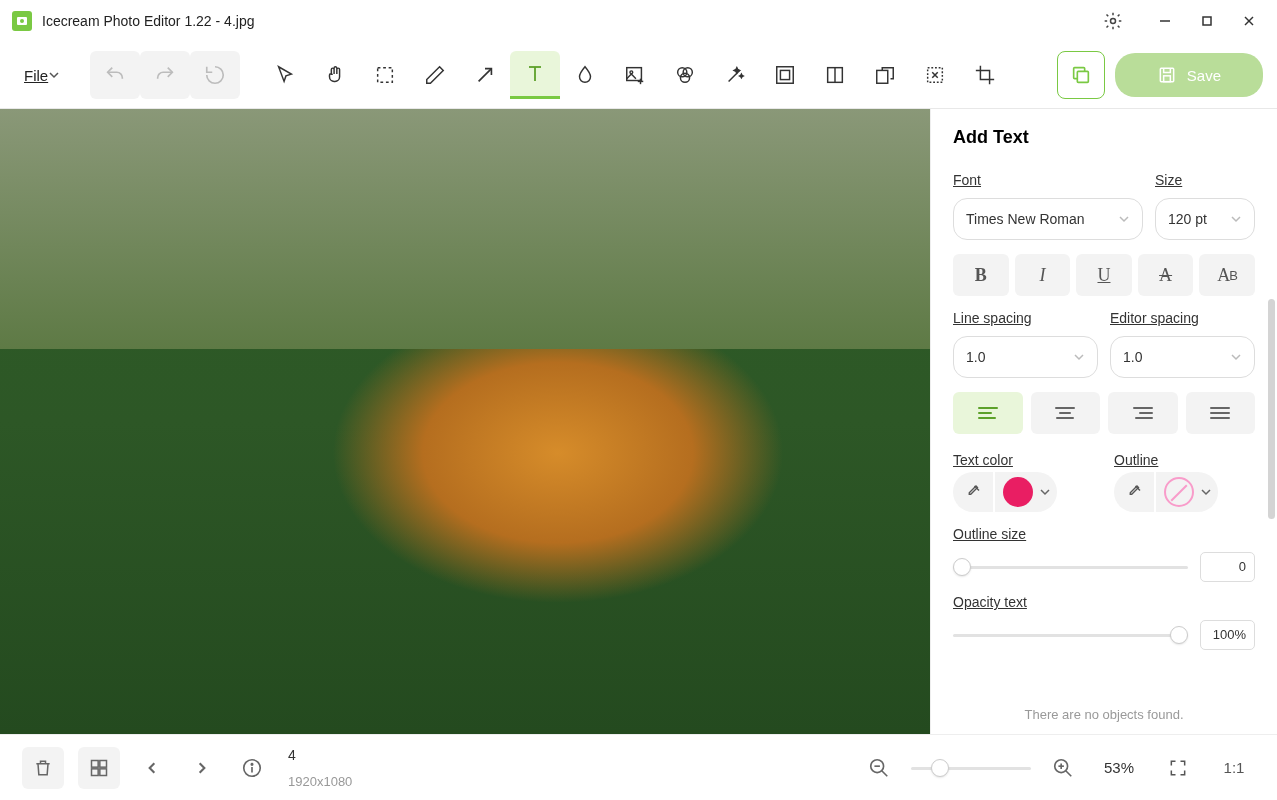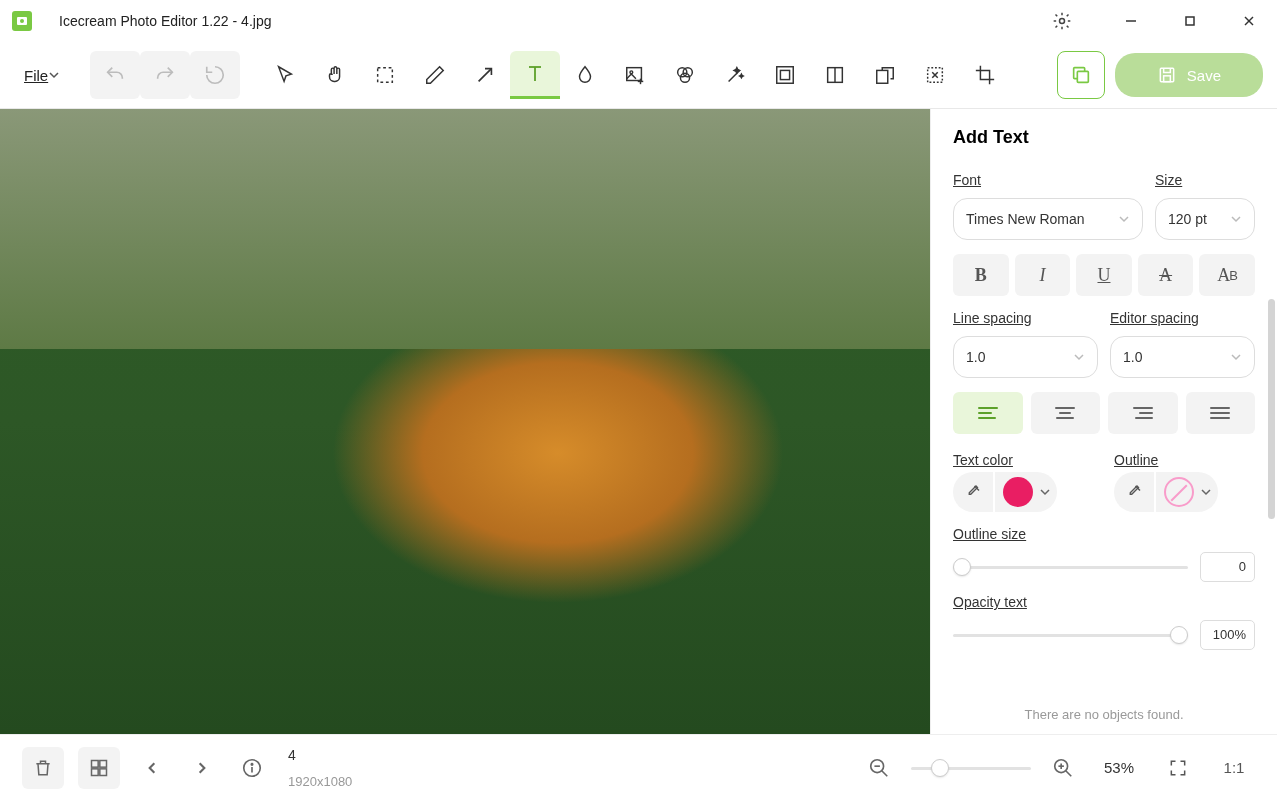--- a/index.html
+++ b/index.html
@@ -1,18 +1,18 @@
 <!DOCTYPE html>
 <html><head>
 <meta charset="utf-8">
 <style>
 * { box-sizing: border-box; margin: 0; padding: 0; font-family: -apple-system, BlinkMacSystemFont, "Segoe UI", Arial, sans-serif; }
 body { width: 1277px; height: 800px; background: #fff; overflow: hidden; display: flex; flex-direction: column; }
 
-.titlebar { height: 42px; display: flex; align-items: center; padding: 0 12px; gap: 27px; }
+.titlebar { height: 42px; display: flex; align-items: center; padding: 0 12px; gap: 10px; }
 .titlebar .logo { width: 20px; height: 20px; background: #7ac943; border-radius: 3px; display:flex; align-items:center; justify-content:center; }
 .titlebar .title { font-size: 14px; color: #222; }
 .titlebar .spacer { flex: 1; }
 .winbtn { width: 32px; height: 32px; display: flex; align-items:center; justify-content:center; color:#333; cursor:pointer; }
 .gear { width:32px; height:32px; display:flex; align-items:center; justify-content:center; color:#333; cursor:pointer; margin-right:10px; }
 
 .toolbar { height: 67px; display:flex; align-items:center; padding: 0 14px; border-bottom:1px solid #e8e8e8; gap: 0; }
 .filebtn { display:flex; align-items:center; gap:0; font-size:15px; color:#222; padding:8px 10px; cursor:pointer;text-decoration:underline; }
 
 .tgrp { display:flex; gap:0; margin-left:20px; }

